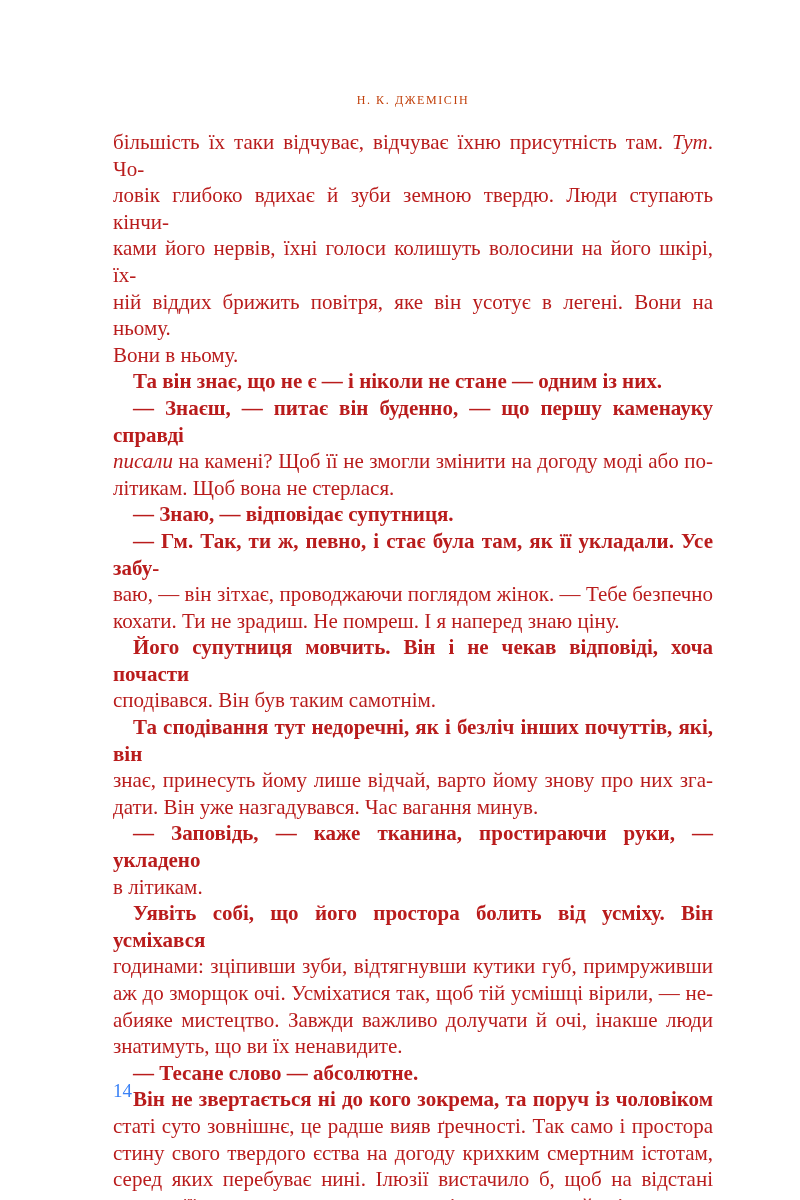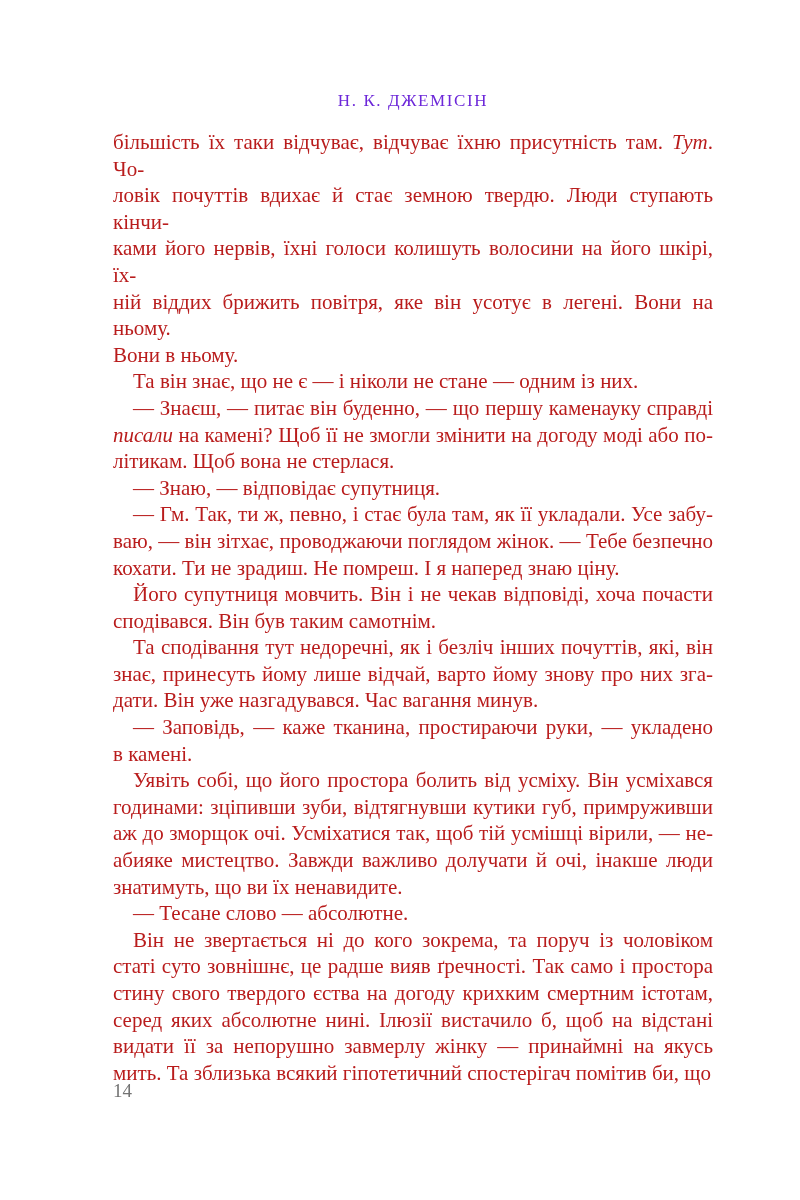--- a/index.html
+++ b/index.html
@@ -14,24 +14,24 @@
     background: #ffffff;
     overflow: hidden;
     font-family: "Liberation Serif", "DejaVu Serif", serif;
   }
   .running-header {
     position: absolute;
     top: 93px;
     left: 113px;
     width: 600px;
     text-align: center;
-    font-size: 17px;
+    font-size: 12px;
     line-height: 15px;
     letter-spacing: 1.6px;
-    color: #6d28d9;
+    color: #c2410c;
     white-space: nowrap;
   }
   .body-text {
     position: absolute;
     top: 129px;
     left: 113px;
     width: 600px;
     font-size: 21px;
     line-height: 26.6px;
     color: #b91c1c;
@@ -40,40 +40,41 @@
   .line {
     text-align: justify;
     text-align-last: justify;
     white-space: normal;
   }
   .line.last-line {
     text-align-last: left;
   }
   .paragraph.indented .first-line {
     text-indent: 20px;
+    font-weight: bold;
   }
   .page-number {
     position: absolute;
     top: 1080px;
     left: 113px;
     font-size: 19px;
     line-height: 22px;
-    color: #737373;
+    color: #3b82f6;
   }
 </style>
 </head>
 <body>
 
 <div class="page">
   <div class="running-header">Н. К. ДЖЕМІСІН</div>
 
   <div class="body-text">
       <div class="paragraph">
         <div class="line first-line">більшість їх таки відчуває, відчуває їхню присутність там. <i>Тут</i>. Чо-</div>
-        <div class="line">ловік почуттів вдихає й стає земною твердю. Люди ступають кінчи-</div>
+        <div class="line">ловік глибоко вдихає й зуби земною твердю. Люди ступають кінчи-</div>
         <div class="line">ками його нервів, їхні голоси колишуть волосини на його шкірі, їх-</div>
         <div class="line">ній віддих брижить повітря, яке він усотує в легені. Вони на ньому.</div>
         <div class="line last-line">Вони в ньому.</div>
       </div>
       <div class="paragraph indented">
         <div class="line first-line last-line">Та він знає, що не є — і ніколи не стане — одним із них.</div>
       </div>
       <div class="paragraph indented">
         <div class="line first-line">— Знаєш, — питає він буденно, — що першу каменауку справді</div>
         <div class="line"><i>писали</i> на камені? Щоб її не змогли змінити на догоду моді або по-</div>
@@ -91,36 +92,36 @@
         <div class="line first-line">Його супутниця мовчить. Він і не чекав відповіді, хоча почасти</div>
         <div class="line last-line">сподівався. Він був таким самотнім.</div>
       </div>
       <div class="paragraph indented">
         <div class="line first-line">Та сподівання тут недоречні, як і безліч інших почуттів, які, він</div>
         <div class="line">знає, принесуть йому лише відчай, варто йому знову про них зга-</div>
         <div class="line last-line">дати. Він уже назгадувався. Час вагання минув.</div>
       </div>
       <div class="paragraph indented">
         <div class="line first-line">— Заповідь, — каже тканина, простираючи руки, — укладено</div>
-        <div class="line last-line">в камені.</div>
+        <div class="line last-line">в літикам.</div>
       </div>
       <div class="paragraph indented">
         <div class="line first-line">Уявіть собі, що його простора болить від усміху. Він усміхався</div>
         <div class="line">годинами: зціпивши зуби, відтягнувши кутики губ, примруживши</div>
         <div class="line">аж до зморщок очі. Усміхатися так, щоб тій усмішці вірили, — не-</div>
         <div class="line">абияке мистецтво. Завжди важливо долучати й очі, інакше люди</div>
         <div class="line last-line">знатимуть, що ви їх ненавидите.</div>
       </div>
       <div class="paragraph indented">
         <div class="line first-line last-line">— Тесане слово — абсолютне.</div>
       </div>
       <div class="paragraph indented">
         <div class="line first-line">Він не звертається ні до кого зокрема, та поруч із чоловіком</div>
         <div class="line">статі суто зовнішнє, це радше вияв ґречності. Так само і простора</div>
         <div class="line">стину свого твердого єства на догоду крихким смертним істотам,</div>
-        <div class="line">серед яких абсолютне нині. Ілюзії вистачило б, щоб на відстані</div>
+        <div class="line">серед яких перебуває нині. Ілюзії вистачило б, щоб на відстані</div>
         <div class="line">видати її за непорушно завмерлу жінку — принаймні на якусь</div>
         <div class="line last-line">мить. Та зблизька всякий гіпотетичний спостерігач помітив би, що</div>
       </div>
     </div>
 
   <div class="page-number">14</div>
 </div>
 
 </body></html>

